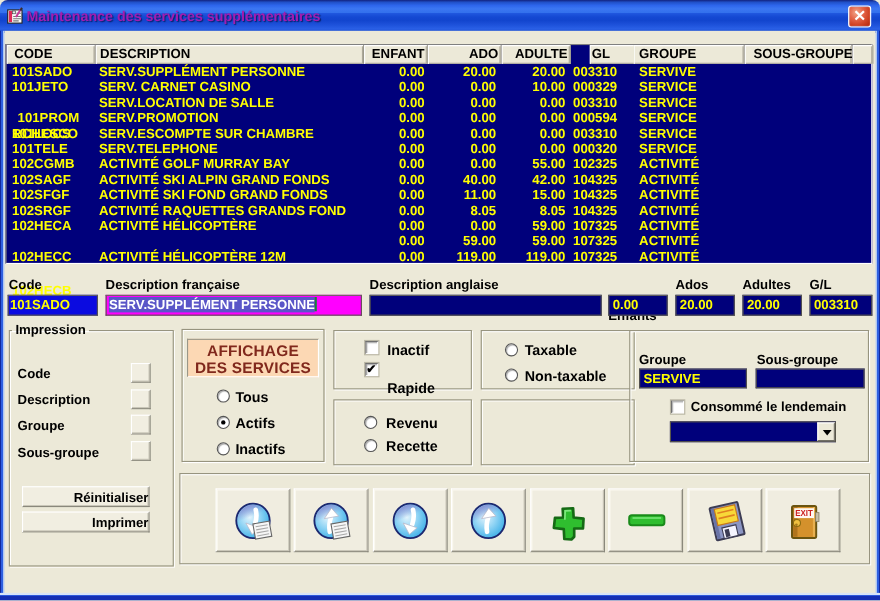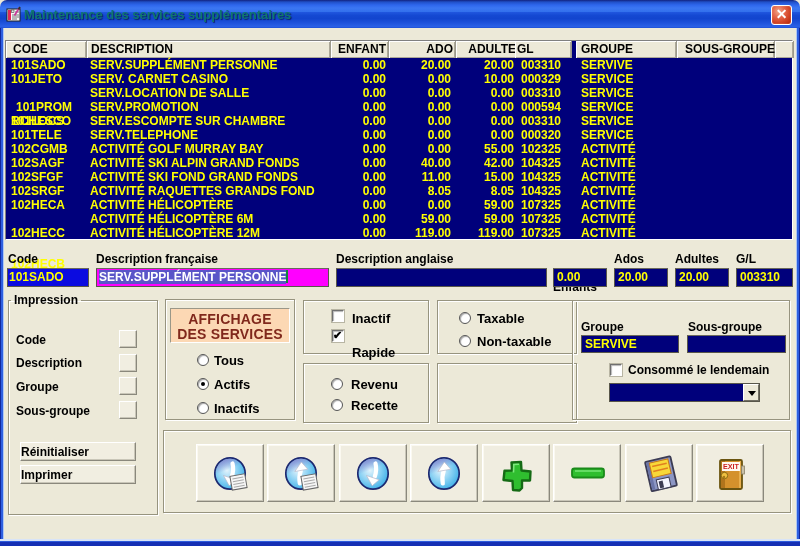--- a/index.html
+++ b/index.html
@@ -2,21 +2,21 @@
 <html><head><meta charset="utf-8">
 <style>
 * { margin:0; padding:0; box-sizing:border-box; }
 html,body { width:800px; height:546px; overflow:hidden; }
 body { font-family:"Liberation Sans",sans-serif; position:relative; background:#ECE9D8; }
 .abs { position:absolute; }
 
 #titlebar { left:0; top:0; width:800px; height:30px;
   background:linear-gradient(180deg,#12227E 0px,#2050C8 2px,#2E66EC 5px,#3B76F2 8px,#3270EC 12px,#2057DF 38%,#1448D2 52%,#1245CE 62%,#1D51DA 75%,#2A60E6 88%,#1C4ED4 94%,#1240B8 100%);
   border-radius:7px 7px 0 0; }
-#titletext { left:24px; top:7px; color:#0f766e; font-size:13px; font-weight:bold; text-shadow:1px 1px 1px rgba(0,0,30,.55);}
+#titletext { left:24px; top:7px; color:#a21caf; font-size:13px; font-weight:bold; text-shadow:1px 1px 1px rgba(0,0,30,.55);}
 #borderL { left:0; top:28px; width:4px; height:513px; background:linear-gradient(90deg,#12289C 0 1px,#2E5FE0 1px 3px,#AFC7F2 3px 4px); }
 #borderR { left:796px; top:28px; width:4px; height:513px; background:linear-gradient(90deg,#AFC7F2 0 1px,#2E5FE0 1px 3px,#12289C 3px 4px); }
 #borderB { left:0; top:539px; width:800px; height:7px; background:linear-gradient(180deg,#D8E4F8 0 2px,#2E5ADC 2px 3px,#152FB4 3px 7px); }
 #client { left:4px; top:28px; width:792px; height:513px; background:#ECE9D8; }
 #closebtn { left:771px; top:5px; width:21px; height:20px; border-radius:3px;
   background:radial-gradient(circle at 35% 30%,#F2A88C 0%,#E4674B 35%,#D4482A 60%,#BE3014 85%);
   border:1px solid #fff; box-shadow:inset 0 0 1px #FFD0C0; color:#fff; font-size:14px; font-weight:bold;
   text-align:center; line-height:17px; }
 #appicon { left:6px; top:6px; width:16px; height:16px; }
 
@@ -28,21 +28,21 @@
 .lbl { position:absolute; color:#000; font-size:12px; font-weight:bold; white-space:nowrap; }
 .field { position:absolute; top:268px; height:19px; background:#00007B; border:1px solid #58564A; border-top-color:#6A685C; color:#FFFF00; font-size:12px; font-weight:bold; line-height:17px; padding-left:3px; white-space:nowrap; }
 
 .panel { position:absolute; border:1px solid #97947F; box-shadow:1px 1px 0 #FFFFFF, inset 1px 1px 0 #FFFFFF; }
 fieldset#impr { position:absolute; left:8px; top:293px; width:150px; height:222px; border:1px solid #97947F; box-shadow:1px 1px 0 #FFFFFF, inset 1px 1px 0 #FFFFFF; }
 fieldset#impr legend { margin-left:2px; padding:0 3px; font-size:12px; font-weight:bold; color:#000; }
 .btn3d { position:absolute; background:#F1EEE1;
   border-top:1px solid #FFFFFF; border-left:1px solid #FFFFFF;
   border-right:1px solid #8A887C; border-bottom:1px solid #8A887C;
   box-shadow:inset -1px -1px 0 #C9C6B8; }
-.txtbtn { color:#000; font-size:12px; font-weight:bold; text-align:left; }
+.txtbtn { color:#000; font-size:12px; font-weight:bold; text-align:right; }
 
 .radio { position:absolute; width:12px; height:12px; border-radius:50%; background:#fff; border:1px solid #555; box-shadow:inset 1px 1px 1px #AAAAAA; }
 .radio.sel::after { content:""; position:absolute; left:3px; top:3px; width:4px; height:4px; border-radius:50%; background:#000; }
 .check { position:absolute; width:12px; height:12px; background:#fff; border-top:1px solid #707070; border-left:1px solid #707070; border-bottom:1px solid #fff; border-right:1px solid #fff; box-shadow:inset 1px 1px 1px #B8B8B8; outline:1px solid #B8B5A3; }
 .check.on::after { content:"\2714"; position:absolute; left:0px; top:-2px; font-size:11px; color:#000; font-weight:bold; }
 .optlbl { position:absolute; font-size:13px; font-weight:bold; color:#000; white-space:nowrap; }
 
 #peach { left:170px; top:308px; width:120px; height:35px; background:#FCD8B4;
   border-top:1px solid #9A9788; border-left:1px solid #9A9788; border-bottom:1px solid #fff; border-right:1px solid #fff;
   color:#80281C; font-weight:bold; font-size:14px; text-align:center; line-height:14.5px; padding-top:3px; letter-spacing:.2px; }
@@ -77,21 +77,21 @@
 <div class="abs" id="borderL"></div>
 <div class="abs" id="borderR"></div>
 <div class="abs" id="borderB"></div>
 
 <div class="abs" id="grid">
     <div class="hd" style="left:0px;width:81px;padding-left:7px;">CODE</div>
     <div class="hd" style="left:81px;width:244px;padding-left:4px;">DESCRIPTION</div>
     <div class="hd" style="left:325px;width:58px;padding-right:2px;text-align:right;">ENFANT</div>
     <div class="hd" style="left:383px;width:67px;padding-right:2px;text-align:right;">ADO</div>
     <div class="hd" style="left:450px;width:63px;padding-right:2px;text-align:right;">ADULTE</div>
-    <div class="hd" style="left:509px;width:57px;padding-left:2px;">GL</div>
+    <div class="hd" style="left:530px;width:57px;padding-left:2px;">GL</div>
     <div class="hd" style="left:570px;width:101px;padding-left:5px;">GROUPE</div>
     <div class="hd" style="left:671px;width:98px;padding-left:8px;">SOUS-GROUPE</div>
     <div class="hd" style="left:769px;width:19px;padding-left:2px;"></div>
     <div class="row" style="top:17px;left:0;">
       <div class="c" style="left:1px;width:80px;padding-left:4px;">101SADO</div>
       <div class="c" style="left:81px;width:244px;padding-left:3px;">SERV.SUPPLÉMENT PERSONNE</div>
       <div class="c" style="left:325px;width:55px;text-align:right;padding-right:0px;">0.00</div>
       <div class="c" style="left:383px;width:62px;text-align:right;padding-right:0px;">20.00</div>
       <div class="c" style="left:450px;width:58px;text-align:right;padding-right:0px;">20.00</div>
       <div class="c" style="left:513px;width:57px;padding-left:2px;">003310</div>
@@ -182,21 +182,20 @@
       <div class="c" style="left:1px;width:80px;padding-left:4px;">102HECA</div>
       <div class="c" style="left:81px;width:244px;padding-left:3px;">ACTIVITÉ HÉLICOPTÈRE</div>
       <div class="c" style="left:325px;width:55px;text-align:right;padding-right:0px;">0.00</div>
       <div class="c" style="left:383px;width:62px;text-align:right;padding-right:0px;">0.00</div>
       <div class="c" style="left:450px;width:58px;text-align:right;padding-right:0px;">59.00</div>
       <div class="c" style="left:513px;width:57px;padding-left:2px;">107325</div>
       <div class="c" style="left:570px;width:101px;padding-left:5px;">ACTIVITÉ</div>
     </div>
     <div class="row" style="top:171px;left:0;">
       <div class="c" style="left:1px;width:80px;padding-left:4px;margin-top:45px;">102HECB</div>
-      <div class="c" style="left:81px;width:244px;padding-left:3px;">ACTIVITÉ HÉLICOPTÈRE 6M</div>
       <div class="c" style="left:325px;width:55px;text-align:right;padding-right:0px;">0.00</div>
       <div class="c" style="left:383px;width:62px;text-align:right;padding-right:0px;">59.00</div>
       <div class="c" style="left:450px;width:58px;text-align:right;padding-right:0px;">59.00</div>
       <div class="c" style="left:513px;width:57px;padding-left:2px;">107325</div>
       <div class="c" style="left:570px;width:101px;padding-left:5px;">ACTIVITÉ</div>
     </div>
     <div class="row" style="top:185px;left:0;">
       <div class="c" style="left:1px;width:80px;padding-left:4px;">102HECC</div>
       <div class="c" style="left:81px;width:244px;padding-left:3px;">ACTIVITÉ HÉLICOPTÈRE 12M</div>
       <div class="c" style="left:325px;width:55px;text-align:right;padding-right:0px;">0.00</div>

